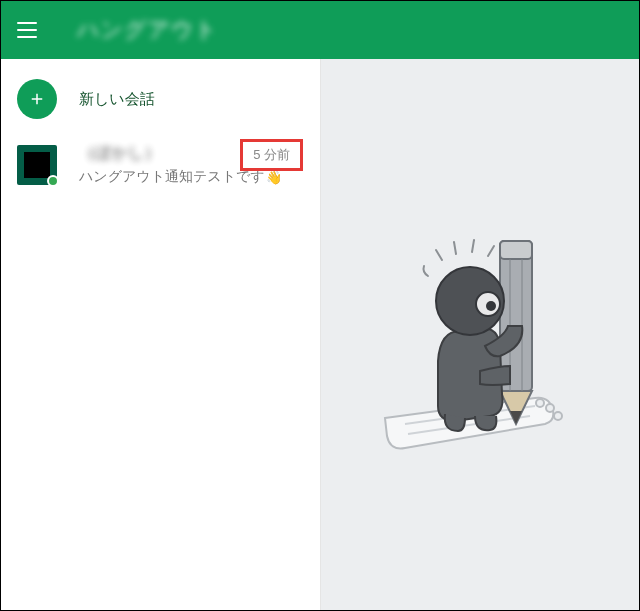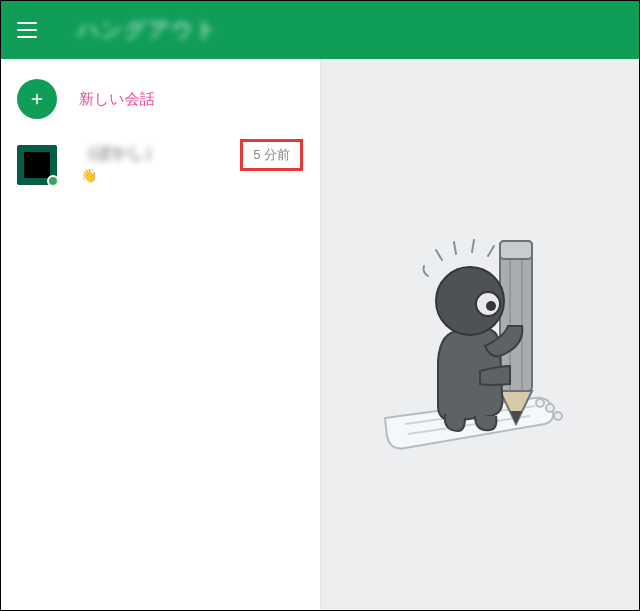--- a/index.html
+++ b/index.html
@@ -84,21 +84,21 @@
     display: flex;
     align-items: center;
     justify-content: center;
     color: #fff;
     flex-shrink: 0;
   }
   .fab svg { width: 18px; height: 18px; }
   .new-convo-label {
     margin-left: 22px;
     font-size: 15px;
-    color: #ec4899;
+    color: #14532d;
   }
 
   
   .convo-item {
     display: flex;
     align-items: flex-start;
     padding: 6px 16px 10px 16px;
     position: relative;
     cursor: pointer;
   }
@@ -204,20 +204,21 @@
     <div class="convo-item">
       <div class="avatar-wrap">
         <div class="avatar">
             <div class="avatar-inner"></div>
           </div>
         <div class="presence-dot"></div>
       </div>
       <div class="convo-texts">
         <div class="convo-name">（ぼかし）</div>
         <div class="convo-snippet">
+          <span>ハングアウト通知テストです</span>
           <span class="snippet-emoji">👋</span>
         </div>
       </div>
       <div class="convo-time">5 分前</div>
     </div>
 
   </div>
 
   <div class="right-pane">
     <div class="illu">

